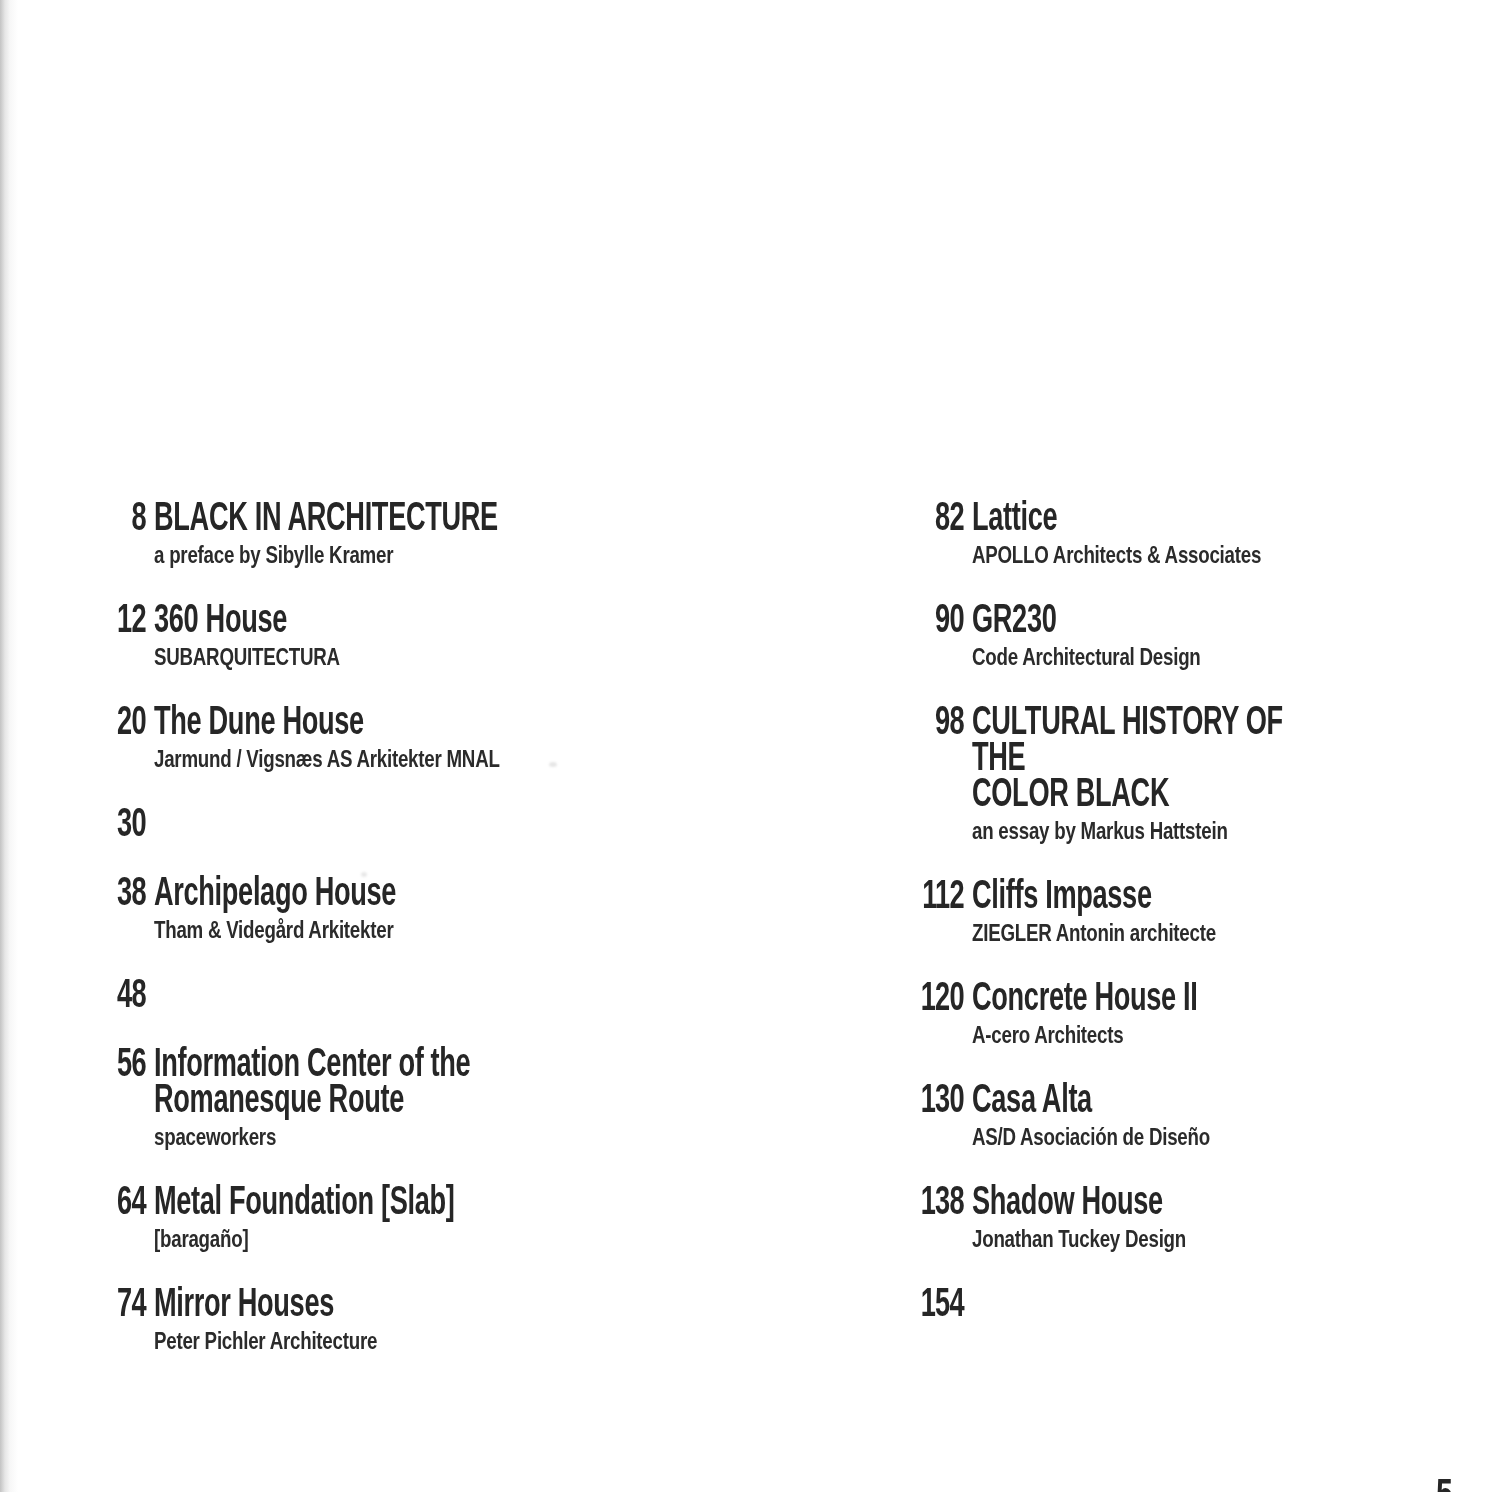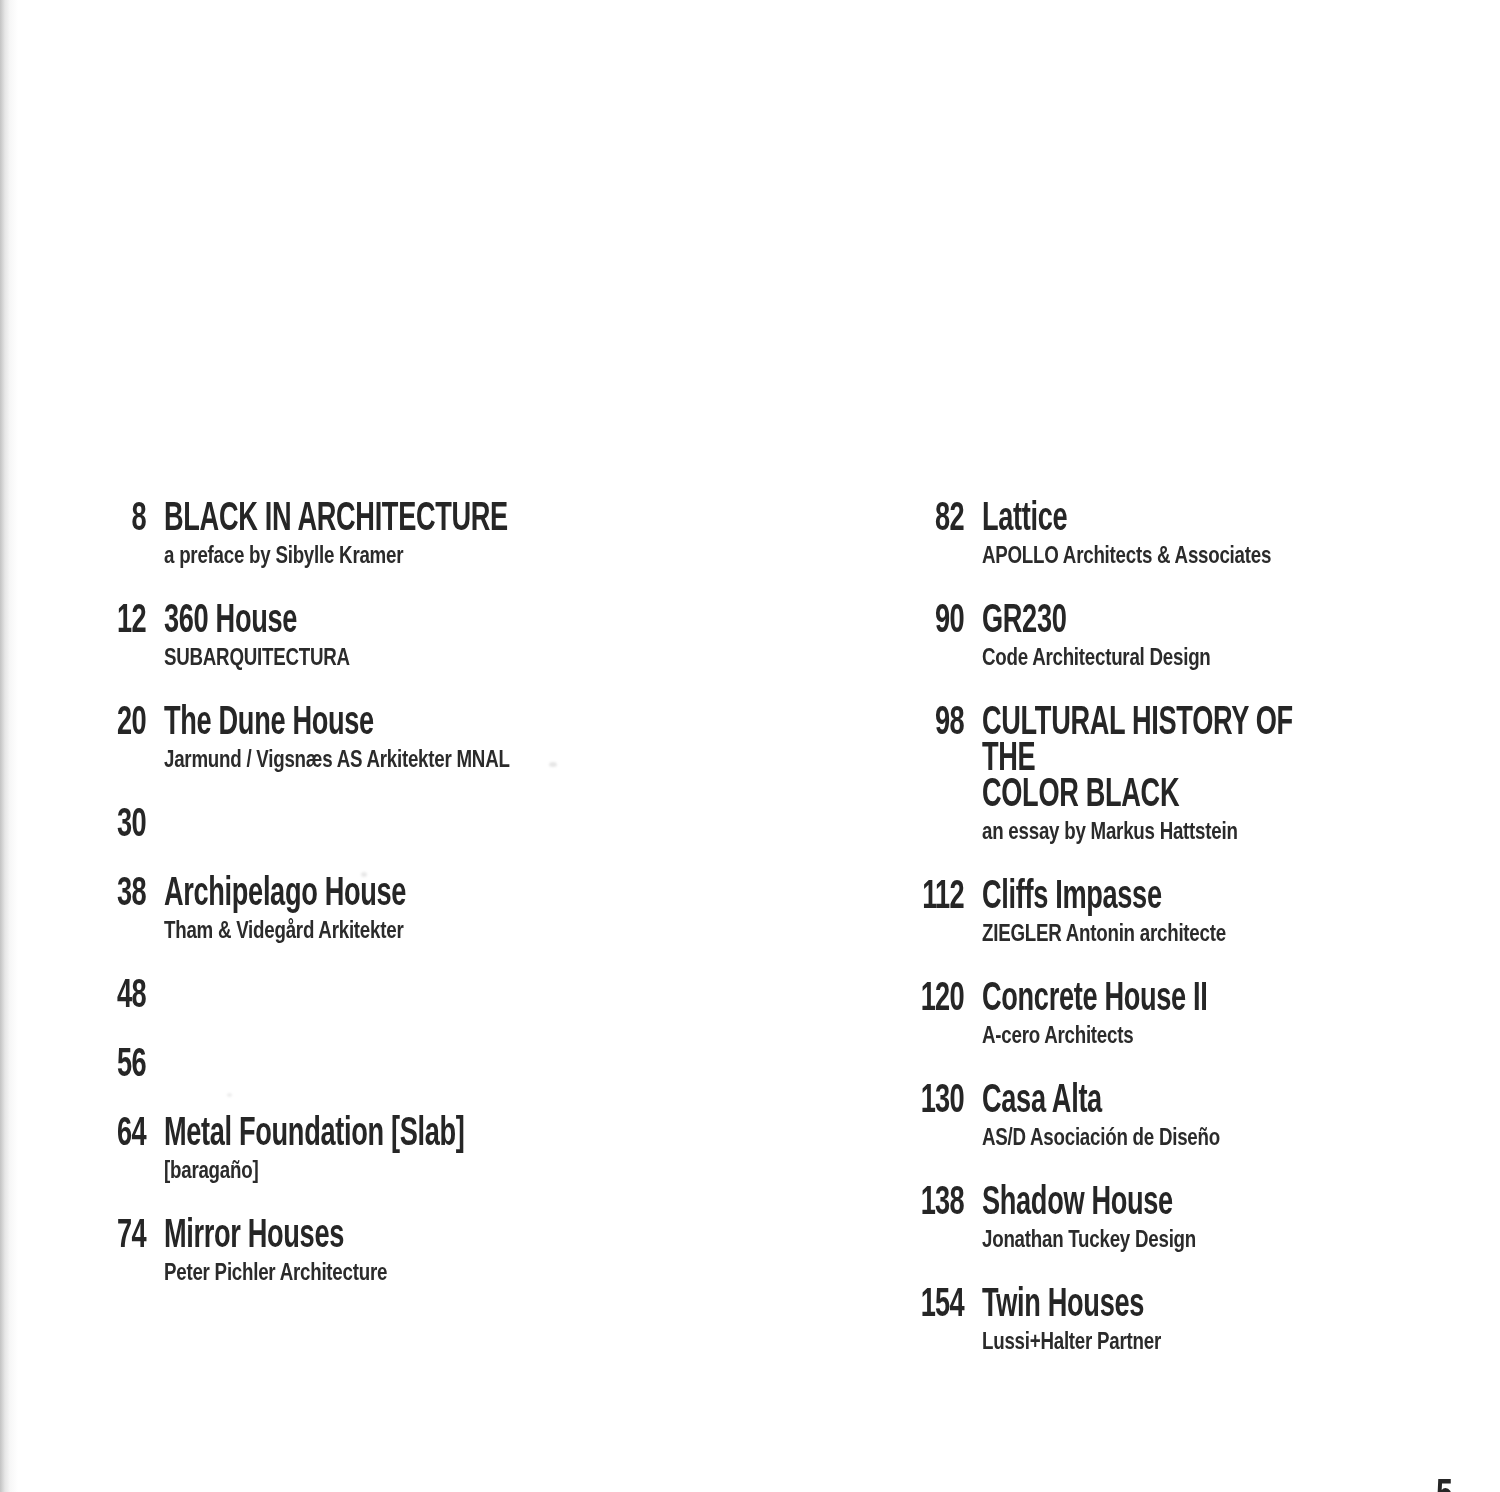--- a/index.html
+++ b/index.html
@@ -40,21 +40,21 @@
     text-align: right;
     font-weight: bold;
     font-size: 40px;
     line-height: 36px;
     letter-spacing: -1px;
     transform: scaleX(0.68);
     transform-origin: right top;
     white-space: nowrap;
   }
   .txt {
-    margin-left: 18px;
+    margin-left: 8px;
     min-width: 0;
   }
   .title {
     font-weight: bold;
     font-size: 40px;
     line-height: 36px;
     letter-spacing: -0.5px;
     white-space: pre-line;
     transform: scaleX(0.68);
     transform-origin: left top;
@@ -133,20 +133,25 @@
       <div class="sub">Tham &amp; Videgård Arkitekter</div>
     </div>
   </div>
 
   <div class="entry">
     <div class="num">48</div>
   </div>
 
   <div class="entry">
     <div class="num">56</div>
+    <div class="txt">
+      <div class="title">Information Center of the
+Romanesque Route</div>
+      <div class="sub">spaceworkers</div>
+    </div>
   </div>
 
   <div class="entry">
     <div class="num">64</div>
     <div class="txt">
       <div class="title">Metal Foundation [Slab]</div>
       <div class="sub">[baragaño]</div>
     </div>
   </div>
 
@@ -215,24 +220,20 @@
     <div class="num">138</div>
     <div class="txt">
       <div class="title">Shadow House</div>
       <div class="sub">Jonathan Tuckey Design</div>
     </div>
   </div>
 
 
   <div class="entry">
     <div class="num">154</div>
-    <div class="txt">
-      <div class="title">Twin Houses</div>
-      <div class="sub">Lussi+Halter Partner</div>
-    </div>
   </div>
 
 </div>
 
 <div class="folio">5</div>
 
 <div class="speck s1"></div>
 <div class="speck s2"></div>
 <div class="speck s3"></div>
 

